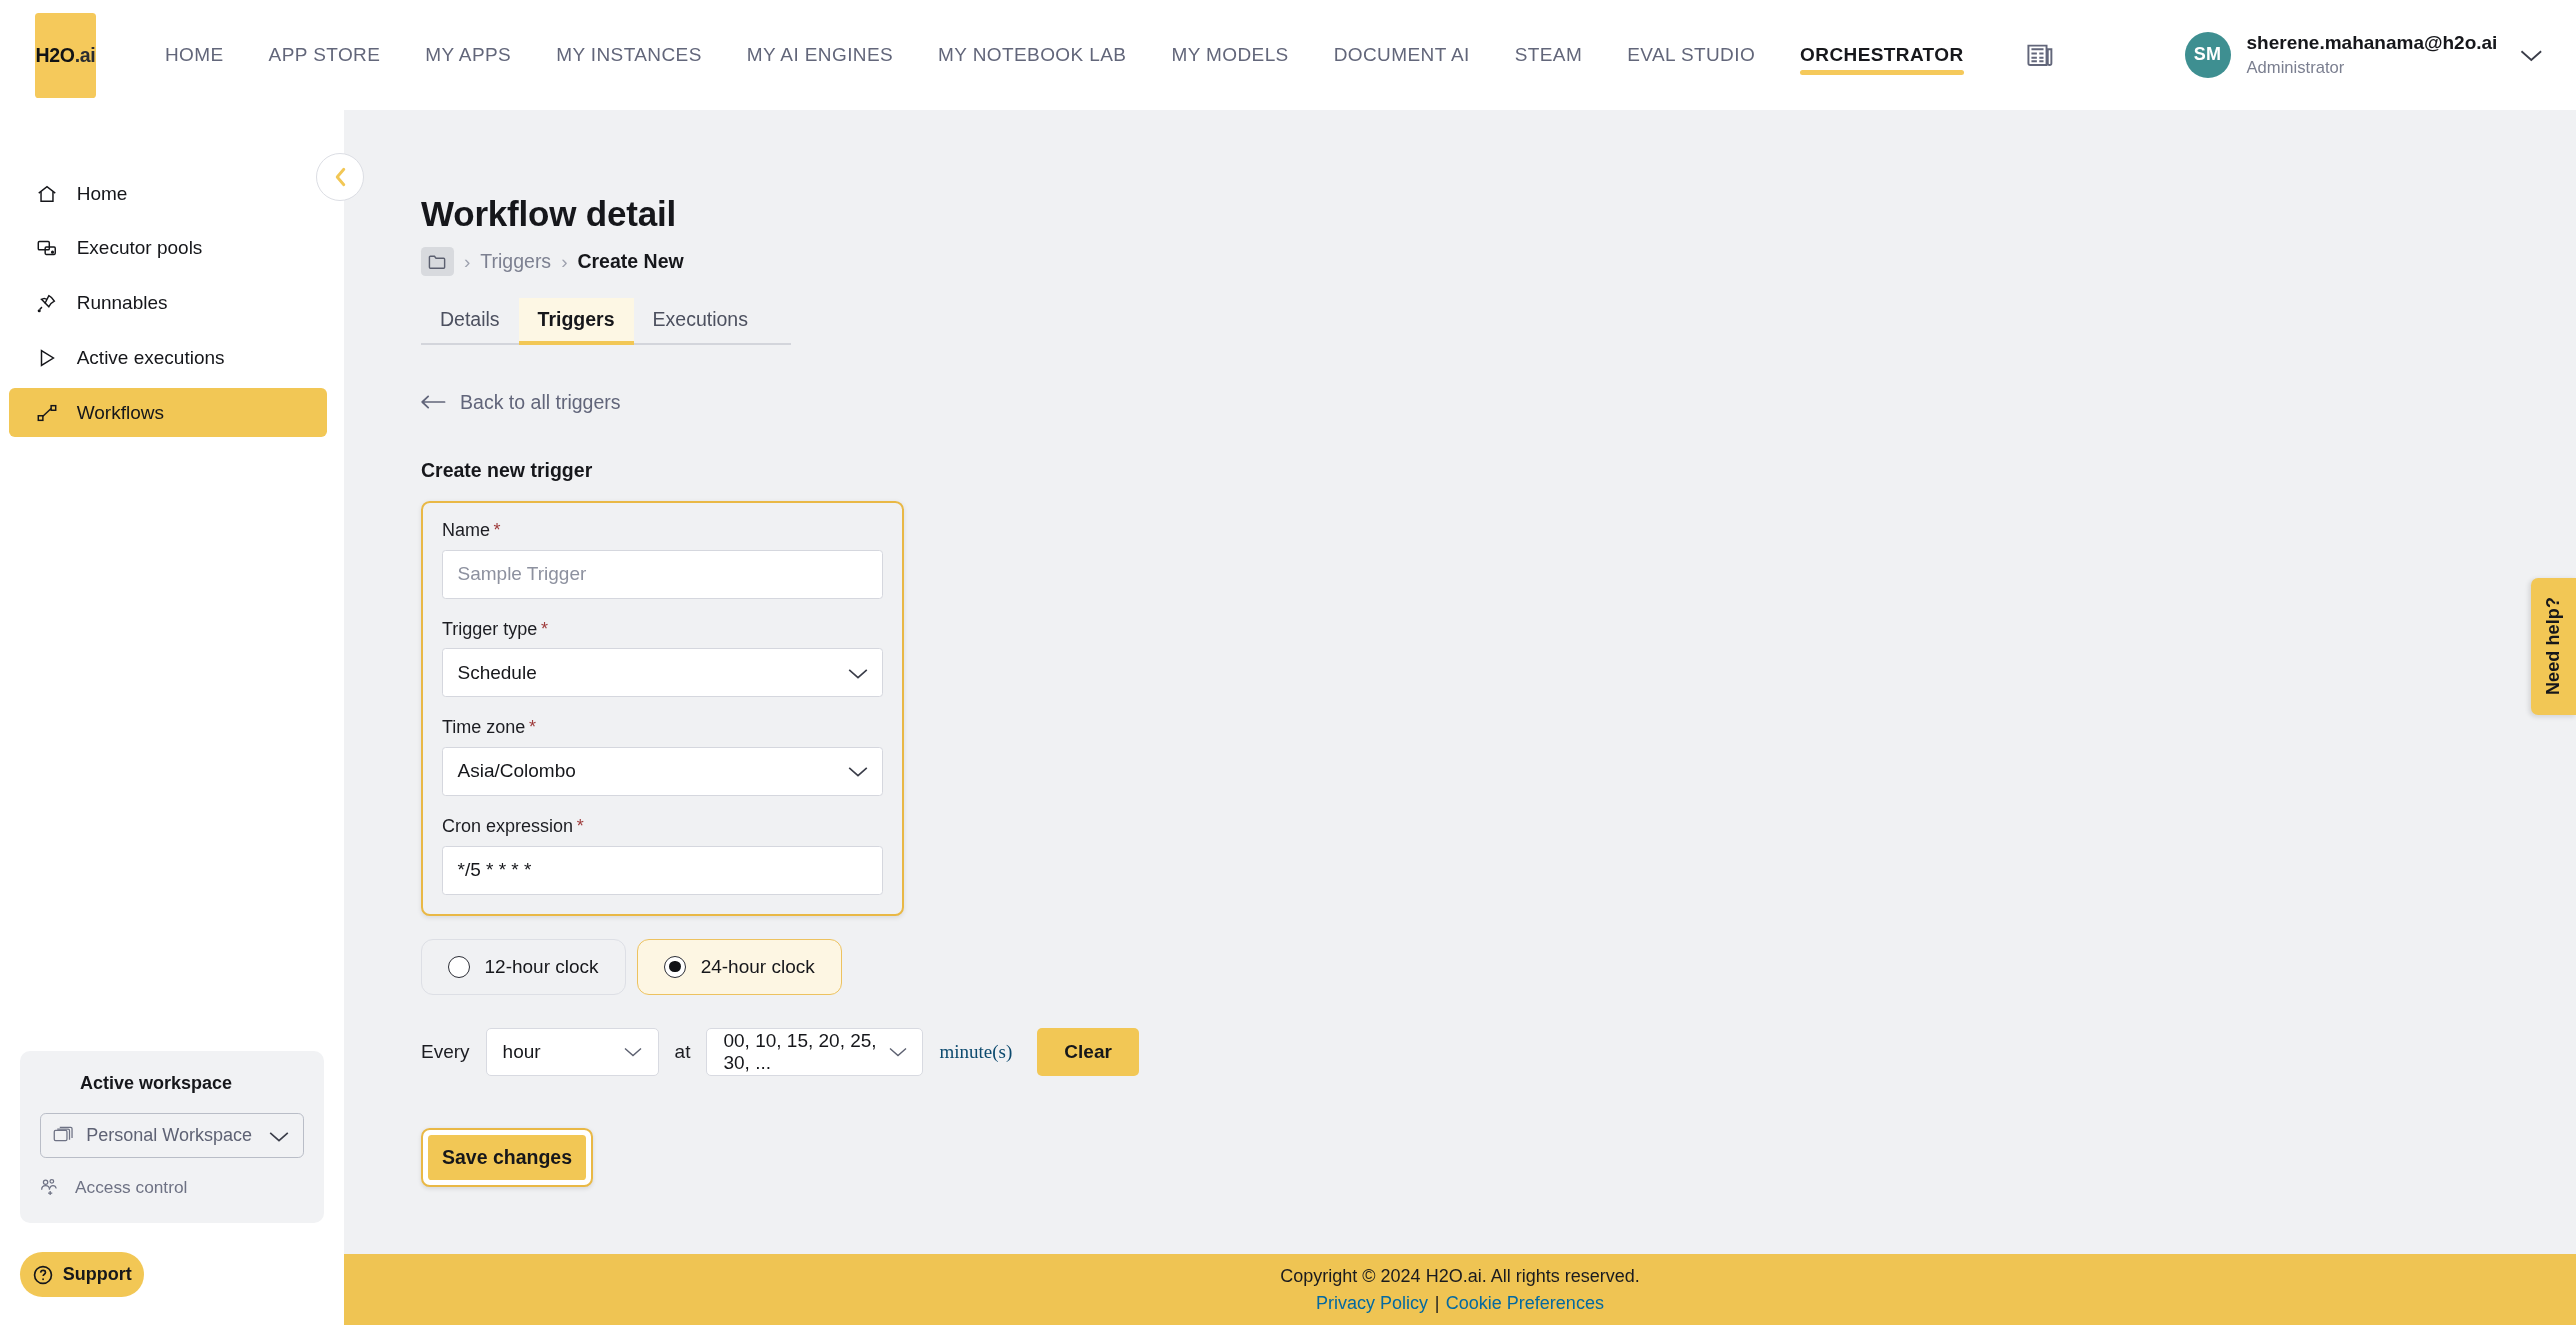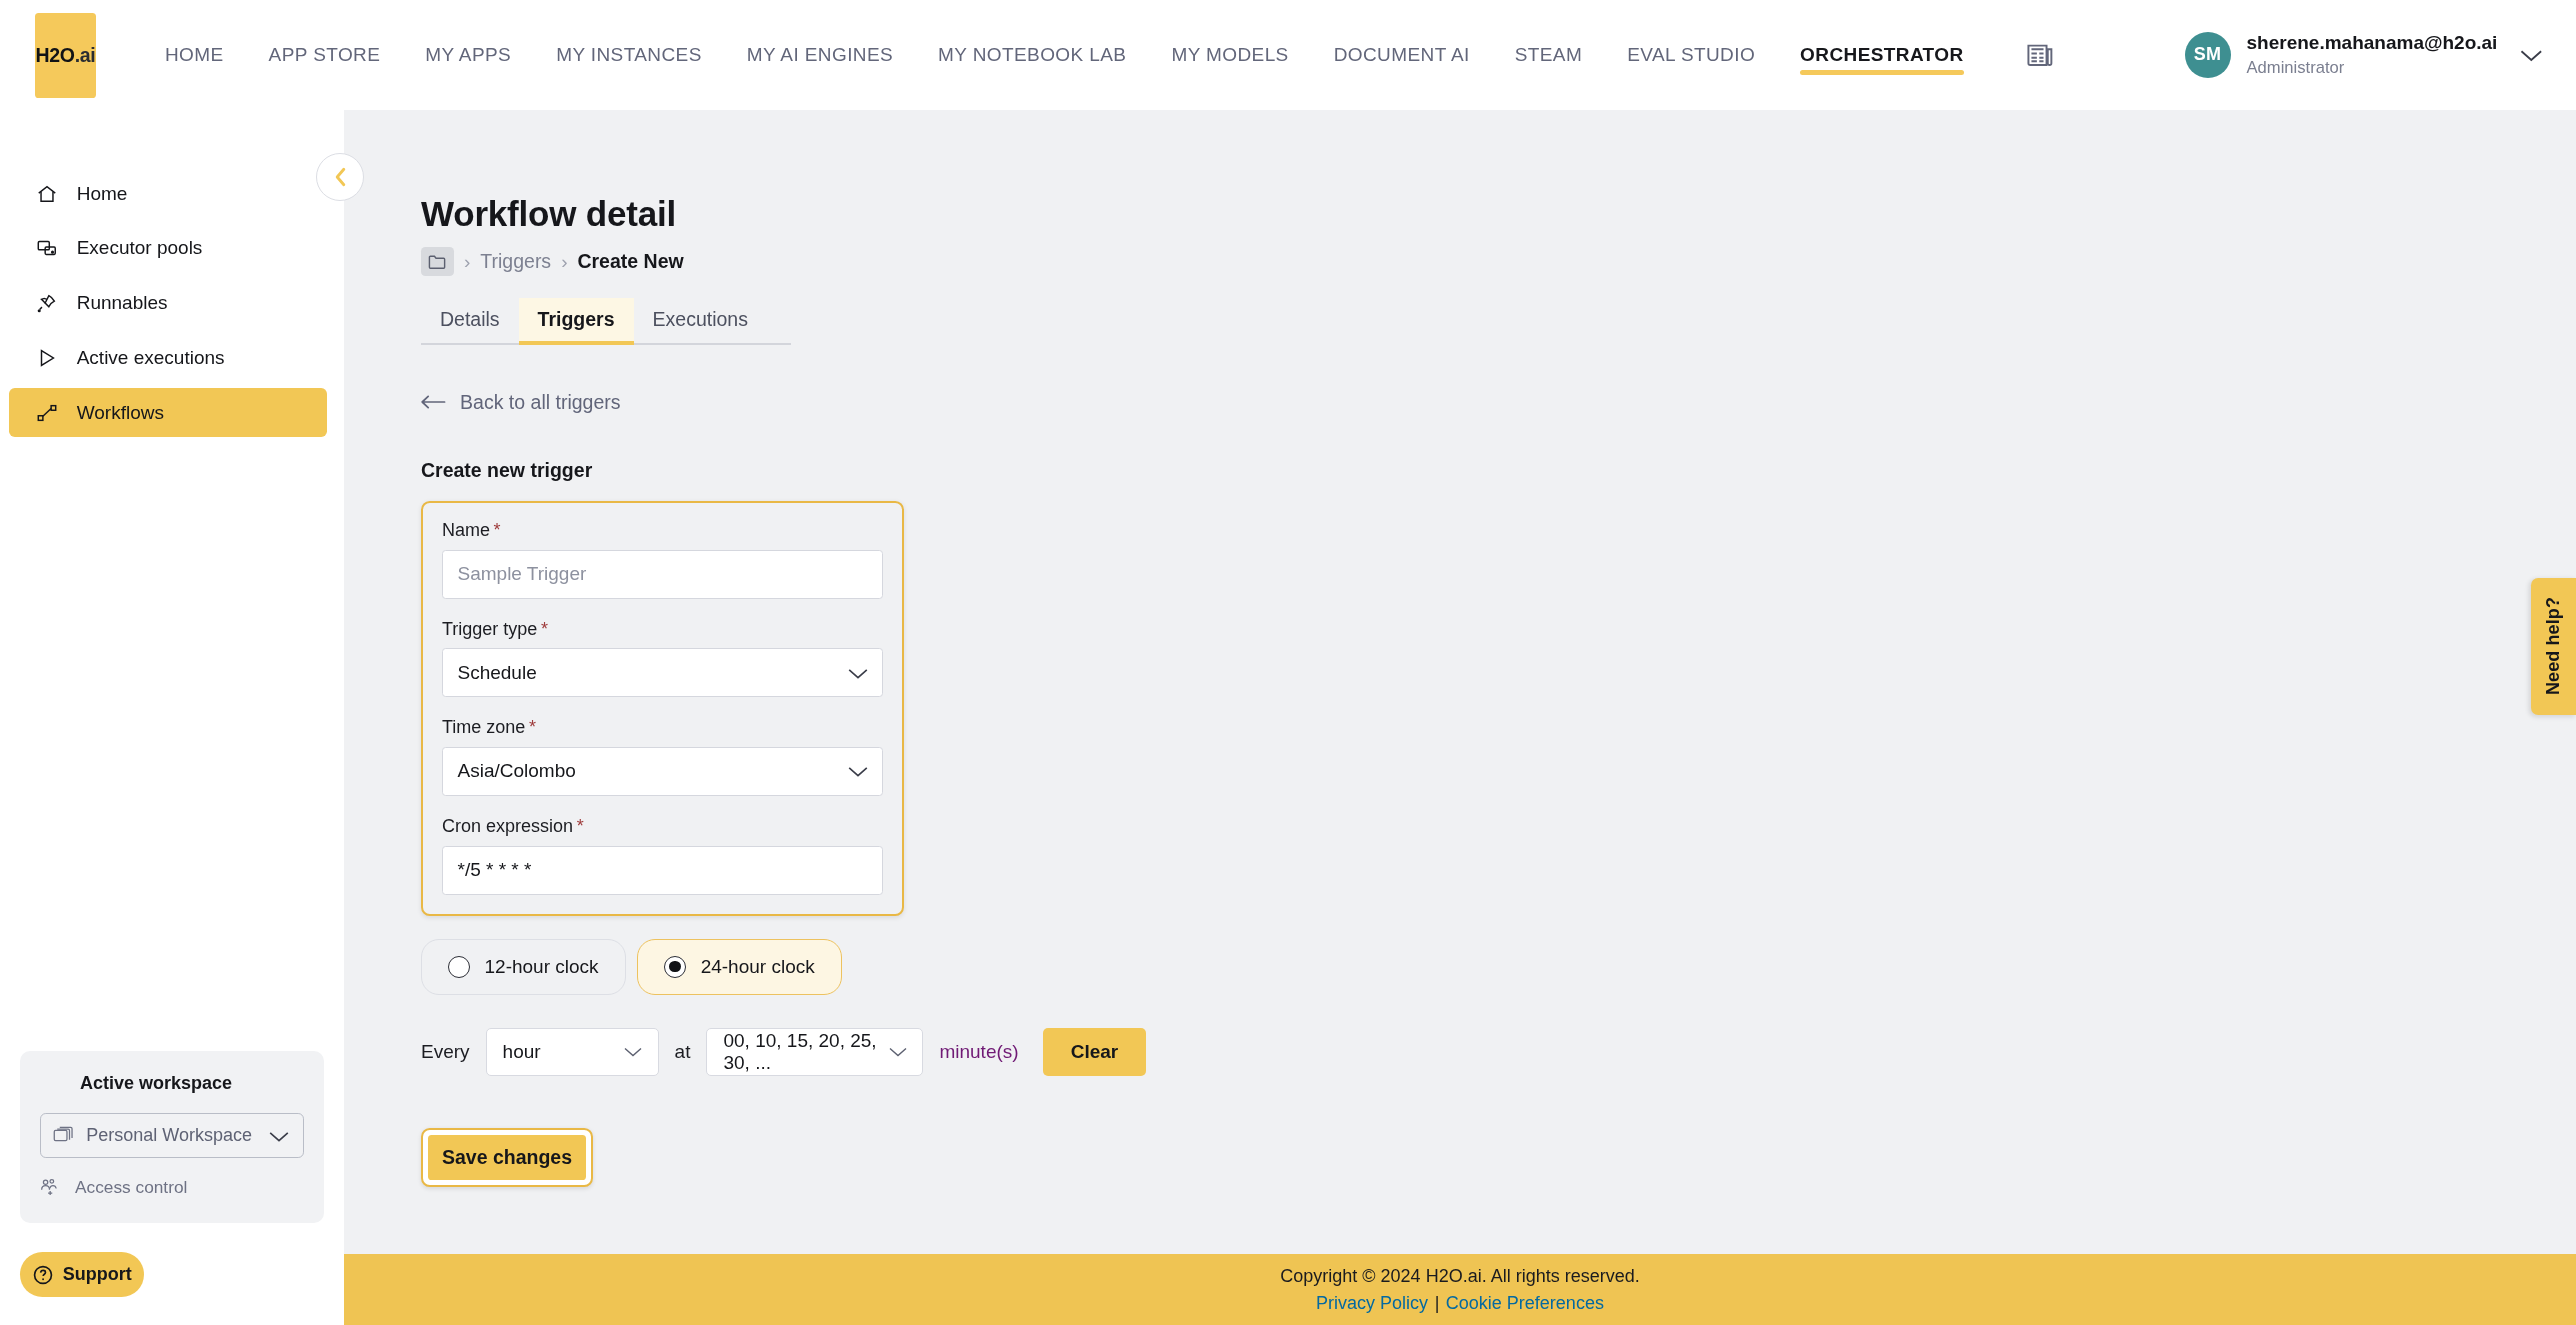--- a/index.html
+++ b/index.html
@@ -131,21 +131,21 @@
     border: 0.7px solid #d5d7de; border-radius: 3.6px;
     display: flex; align-items: center; padding: 0 13px 0 14.5px;
     font-size: 19px; color: #16171b; cursor: text;
   }
   .select { cursor: pointer; }
   .input.placeholder { color: #8d919f; }
   .select-value { flex: 1; }
 
   .clock-row { display: flex; margin-top: 23px; }
   .clock-opt {
-    height: 56px; display: flex; align-items: center; border-radius: 18px;
+    height: 56px; display: flex; align-items: center; border-radius: 12px;
     padding: 0 26px; font-size: 19px; color: #16171b; cursor: pointer;
     border: 0.7px solid #dddfe5; background: #F0F1F3;
   }
   .clock-opt.selected { background: #FDF6E3; border-color: #EDC25F; }
   .clock-opt + .clock-opt { margin-left: 11.6px; }
   .radio {
     width: 22px; height: 22px; border-radius: 50%; border: 1.4px solid #2c2e36;
     margin-right: 14.5px; display: flex; align-items: center; justify-content: center; background: #fff;
   }
   .radio .dot { width: 11.6px; height: 11.6px; border-radius: 50%; background: #111316; }
@@ -153,21 +153,21 @@
   .every-row { display: flex; align-items: center; margin-top: 33px; }
   .every-label { font-size: 19px; color: #1c1d22; }
   .mini-select {
     margin-left: 16px; height: 48px; min-width: 0; background: #fff;
     border: 0.7px solid #d8dae1; border-radius: 5px; display: flex; align-items: center;
     padding: 0 14.5px 0 16px; font-size: 19px; color: #16171b; cursor: pointer;
   }
   .mini-select.unit { width: 173px; }
   .mini-select.minutes { width: 217px; }
   .every-at { font-size: 19px; color: #1c1d22; margin-left: 16px; }
-  .every-suffix { font-size: 19px; color: #701a75; margin-left: 16px; }
+  .every-suffix { font-size: 19px; color: #0c4a6e; margin-left: 16px; font-family: Liberation Serif, serif; }
   .clear-btn {
     margin-left: 24.6px; height: 48px; padding: 0 27.5px; background: #F2C755;
     border-radius: 5px; display: flex; align-items: center; justify-content: center;
     font-size: 19px; font-weight: 700; color: #16171b; cursor: pointer;
   }
 
   .save-wrap {
     margin-top: 52px; width: 172px; height: 59px; border: 2.9px solid #E9B845;
     border-radius: 8.7px; background: #ffffff; padding: 5px;
     display: flex; align-items: center; justify-content: center;

